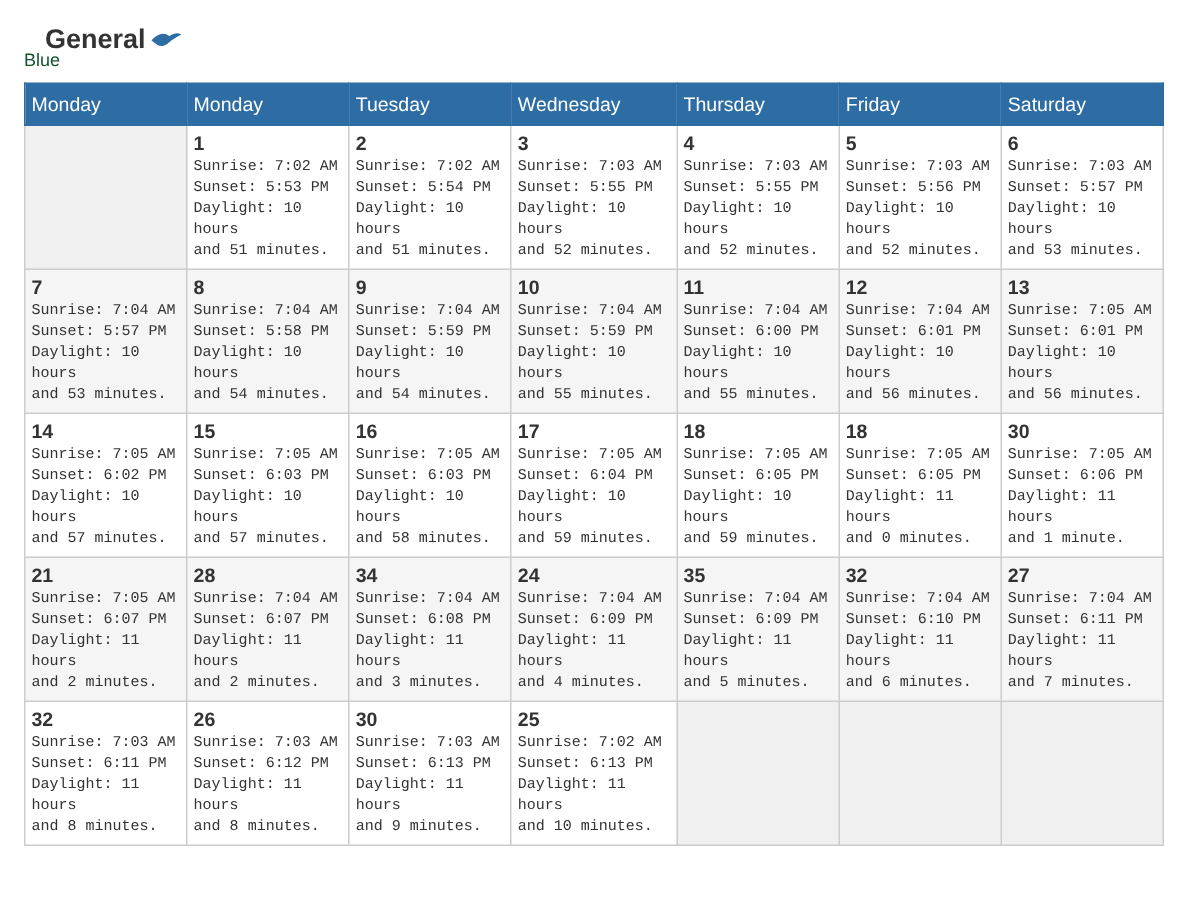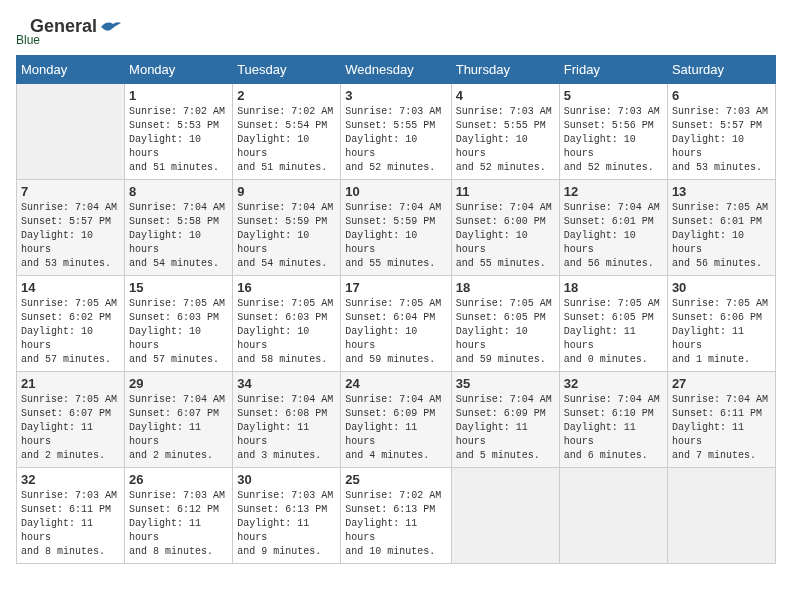--- a/index.html
+++ b/index.html
@@ -263,21 +263,21 @@
       </tr>
       <tr>
         <td>
           <span class="day-number">21</span>
           <div class="day-info" style="white-space: pre-line;">Sunrise: 7:05 AM
 Sunset: 6:07 PM
 Daylight: 11 hours
 and 2 minutes.</div>
         </td>
         <td>
-          <span class="day-number">29</span>
+          <span class="day-number">28</span>
           <div class="day-info" style="white-space: pre-line;">Sunrise: 7:04 AM
 Sunset: 6:07 PM
 Daylight: 11 hours
 and 2 minutes.</div>
         </td>
         <td>
           <span class="day-number">34</span>
           <div class="day-info" style="white-space: pre-line;">Sunrise: 7:04 AM
 Sunset: 6:08 PM
 Daylight: 11 hours

